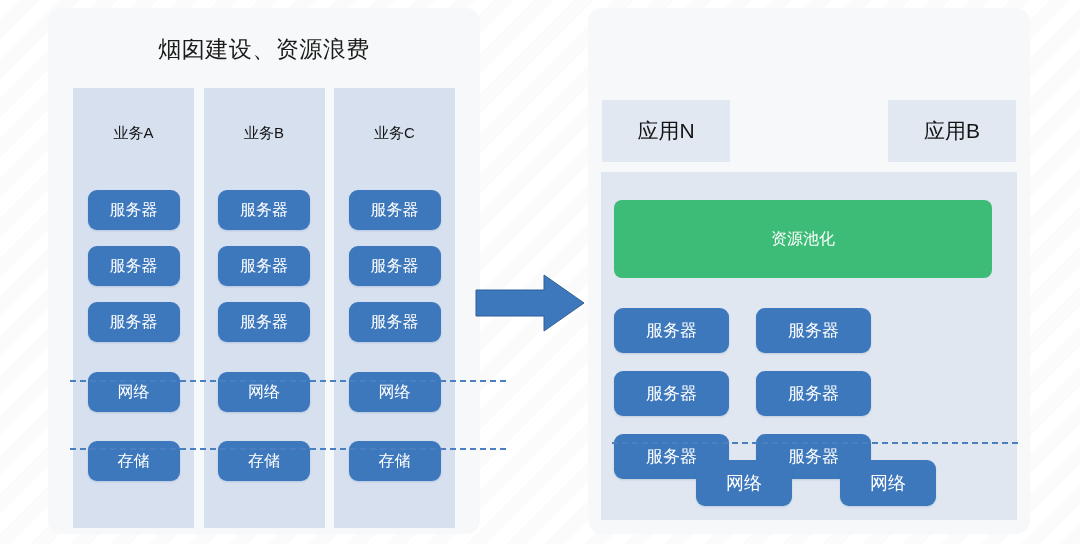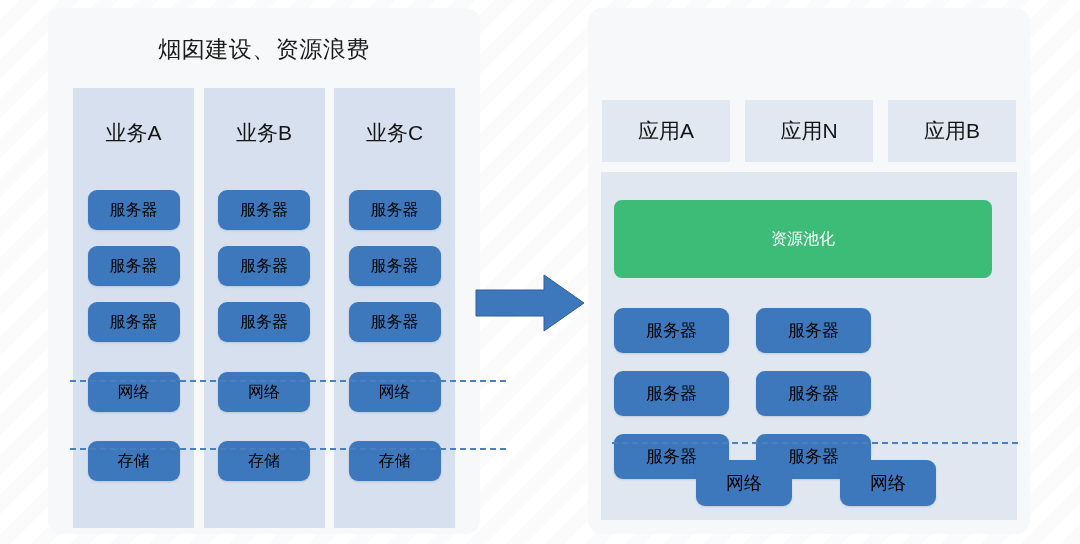--- a/index.html
+++ b/index.html
@@ -60,30 +60,30 @@
   }
   .column {
     width: 121px;
     background: #d6e0ef;
     display: flex;
     flex-direction: column;
     align-items: center;
   }
   .column-title {
     margin-top: 28px;
-    font-size: 21px;
+    font-size: 15px;
     color: #141414;
     height: 34px;
     line-height: 34px;
   }
 
   
   .chip {
     background: #3d78bd;
-    color: #000000;
+    color: #ffffff;
     border-radius: 9px;
     display: flex;
     align-items: center;
     justify-content: center;
     font-size: 16px;
     box-shadow: 0 1px 2px rgba(40,80,140,0.18);
   }
   .column .chip {
     width: 92px;
     height: 40px;
@@ -242,21 +242,20 @@
   <div class="arrow-wrap">
     <svg width="112" height="62" viewBox="0 0 112 62">
       <polygon points="2,18 70,18 70,3 110,31 70,59 70,44 2,44" fill="#3d78bd" stroke="#2f5f97" stroke-width="1"></polygon>
     </svg>
   </div>
 
   <div class="panel" id="panel-right">
 
 
     <div class="apps-row">
-      <div class="app-box">应用A</div>
       <div class="app-box">应用N</div>
       <div class="app-box">应用B</div>
     </div>
 
     <div class="pool-container">
 
       <div class="pool-bar">资源池化</div>
 
       <div class="server-grid">
         <div class="chip">服务器</div>

